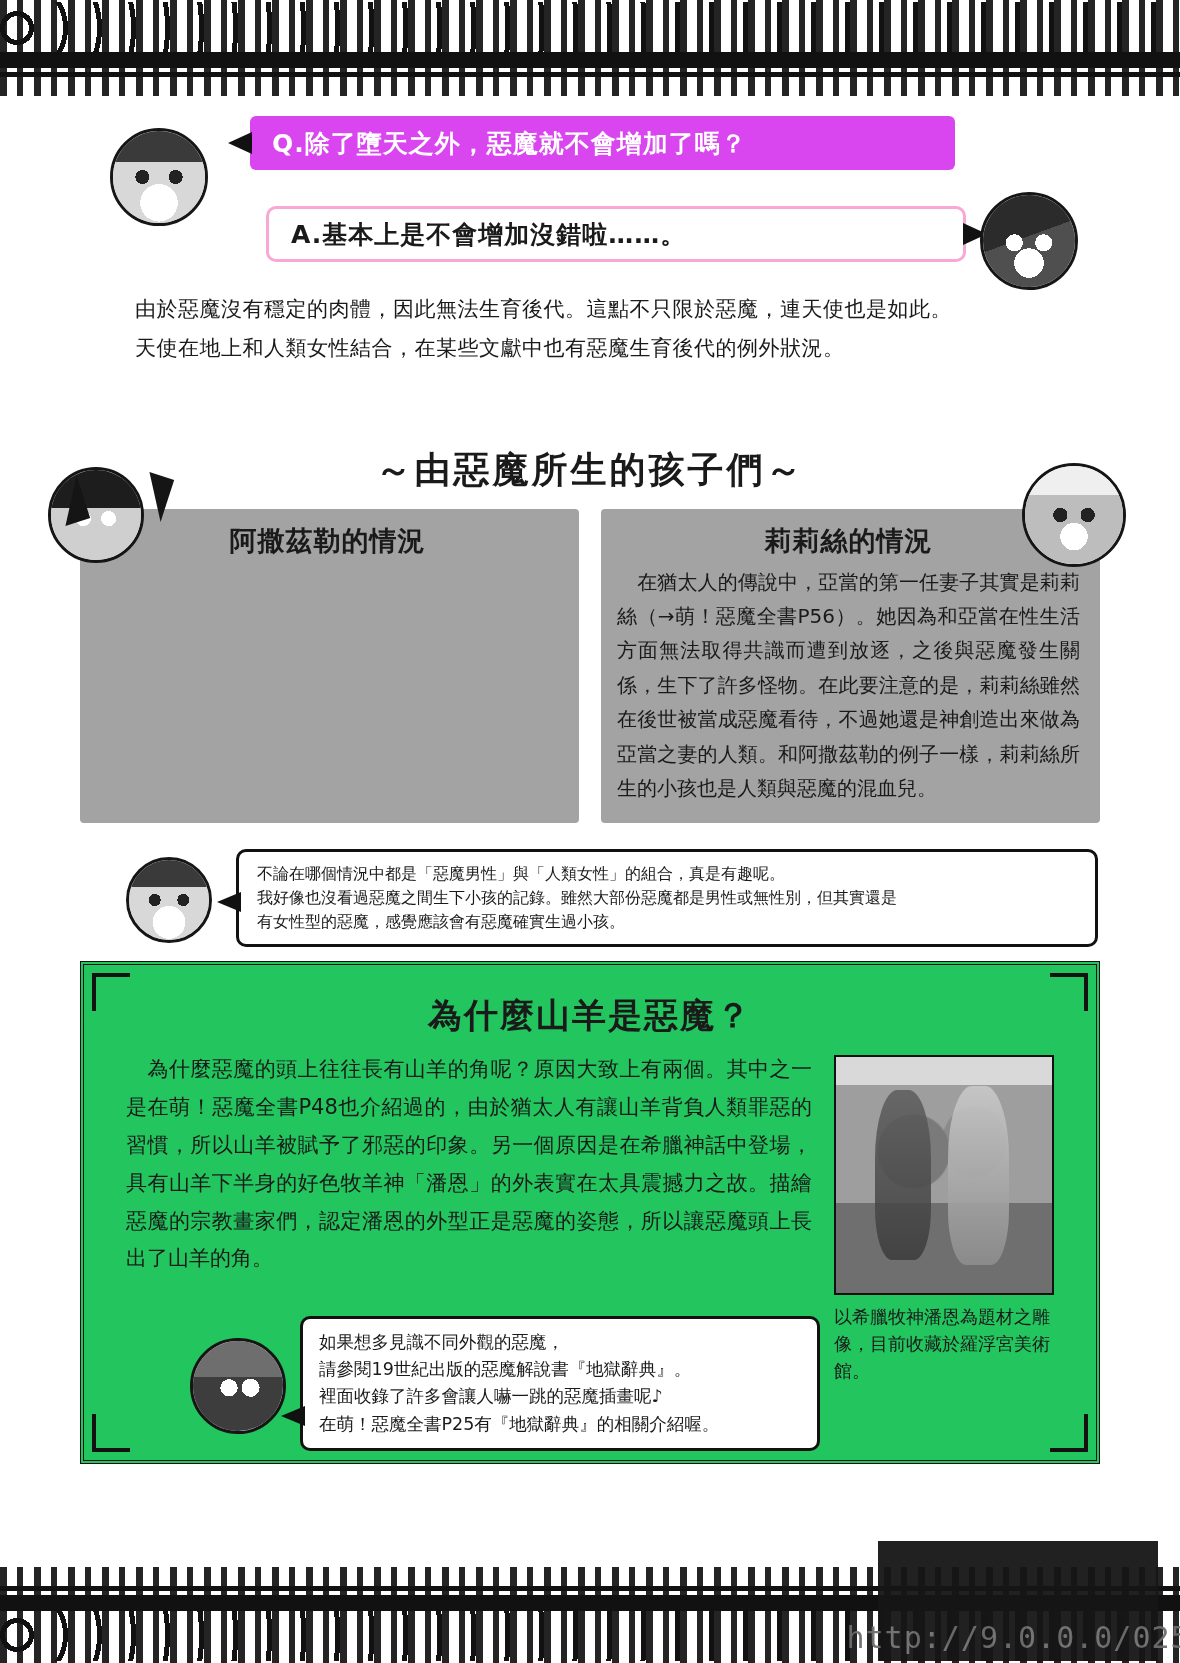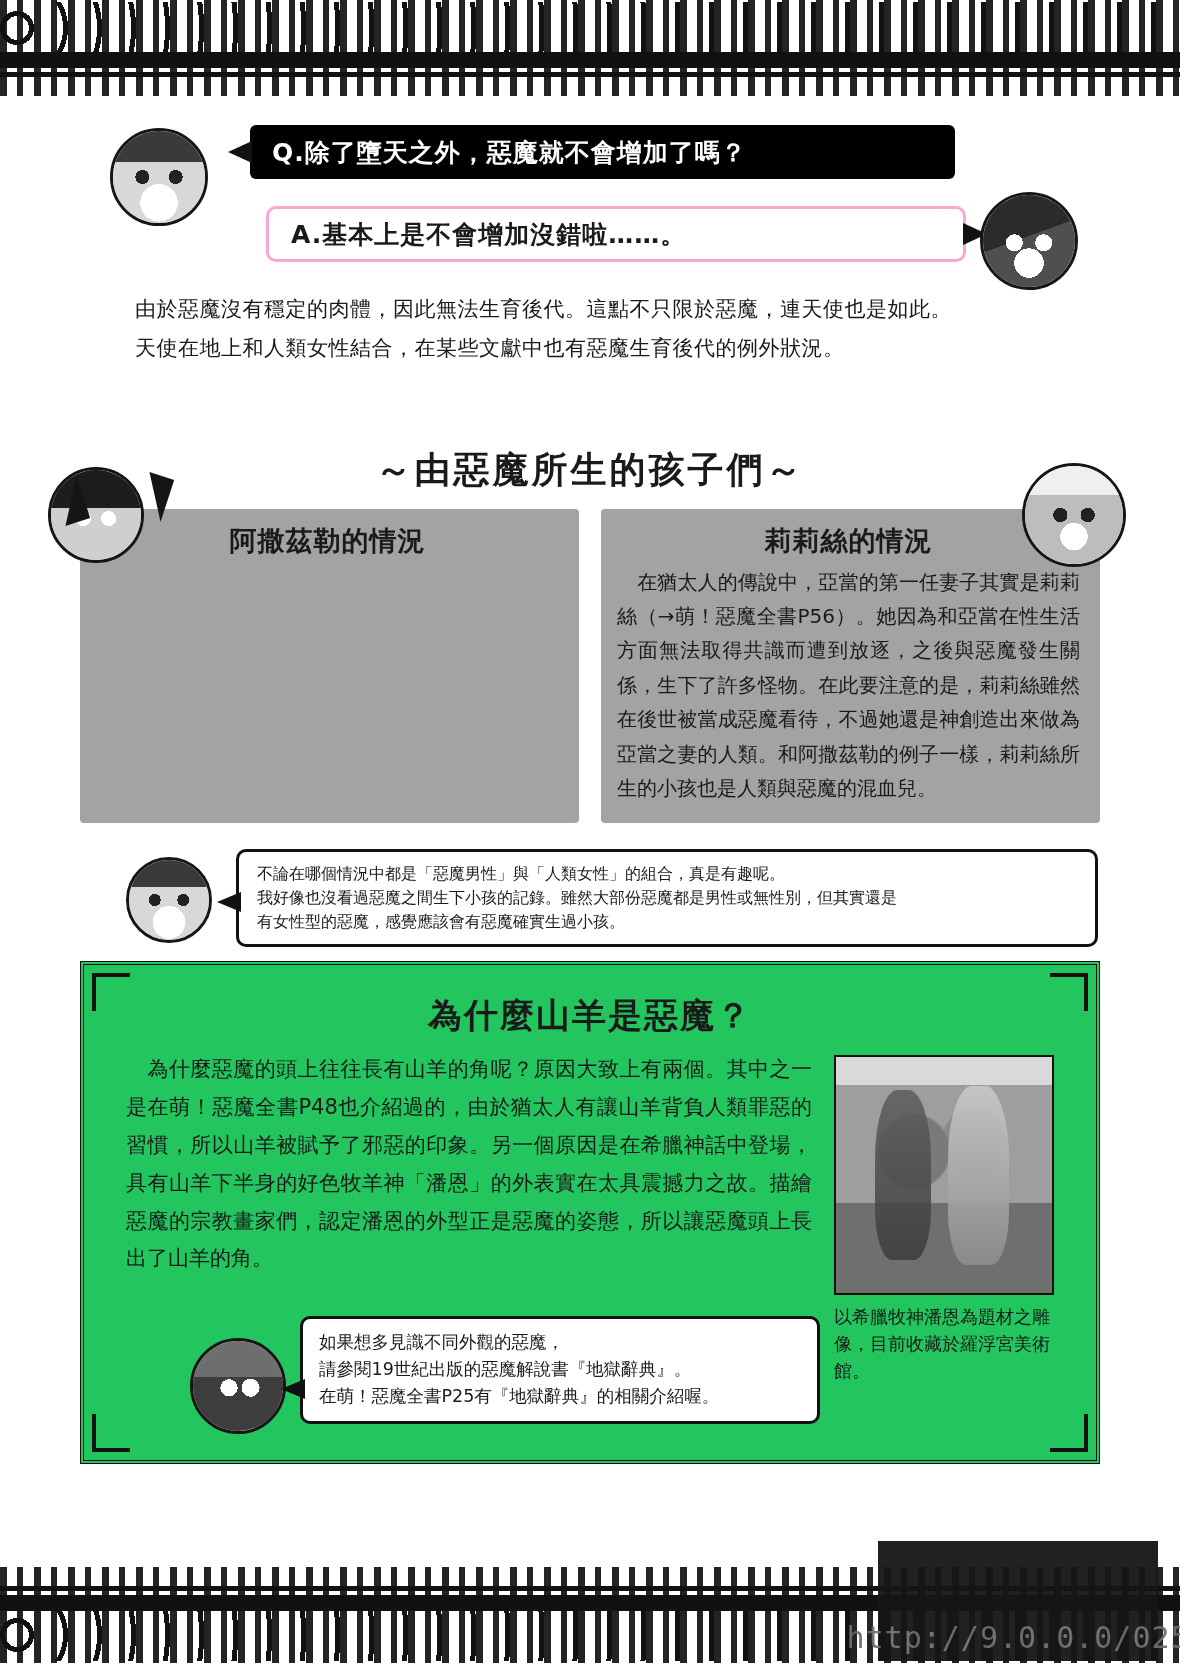--- a/index.html
+++ b/index.html
@@ -66,22 +66,22 @@
   .avatar-a { right: 22px; top: 78px; width: 98px; height: 98px; }
   .avatar-a .face {
     background:
       radial-gradient(circle at 50% 74%, #fff 0 18%, transparent 18%),
       radial-gradient(circle at 34% 52%, #fff 0 11%, transparent 11%),
       radial-gradient(circle at 66% 52%, #fff 0 11%, transparent 11%),
       linear-gradient(160deg, #2b2b2b 0 46%, #4f4f4f 46% 100%);
   }
 
   .bubble-q {
-    position:absolute; left: 170px; top: 11px; width: 705px; height: 54px;
-    background:#000000; color:#fff; border-radius:6px;
+    position:absolute; left: 170px; top: 2px; width: 705px; height: 54px;
+    background:#d946ef; color:#fff; border-radius:6px;
     display:flex; align-items:center; padding: 0 22px;
     font-size: 25px; font-weight:bold; letter-spacing: 1px;
   }
   .bubble-q:after {
     content:""; position:absolute; left:-22px; top:16px;
     border-top:11px solid transparent; border-bottom:11px solid transparent;
     border-right:24px solid #111;
   }
   .bubble-a {
     position:absolute; left: 186px; top: 92px; width: 700px; height: 56px;
@@ -320,20 +320,21 @@
 
     <div class="panel-body">　為什麼惡魔的頭上往往長有山羊的角呢？原因大致上有兩個。其中之一是在萌！惡魔全書P48也介紹過的，由於猶太人有讓山羊背負人類罪惡的習慣，所以山羊被賦予了邪惡的印象。另一個原因是在希臘神話中登場，具有山羊下半身的好色牧羊神「潘恩」的外表實在太具震撼力之故。描繪惡魔的宗教畫家們，認定潘恩的外型正是惡魔的姿態，所以讓惡魔頭上長出了山羊的角。</div>
 
     <div class="note-block">
       <div class="note-avatar">
         <div class="face"></div>
       </div>
       <div class="note-bubble">
         <div>如果想多見識不同外觀的惡魔，</div>
         <div>請參閱19世紀出版的惡魔解說書『地獄辭典』。</div>
+        <div>裡面收錄了許多會讓人嚇一跳的惡魔插畫呢♪</div>
         <div>在萌！惡魔全書P25有『地獄辭典』的相關介紹喔。</div>
       </div>
     </div>
   </div>
 
 </div>
 
 <div class="watermark">http://9.0.0.0/025</div>
 
 </body></html>

